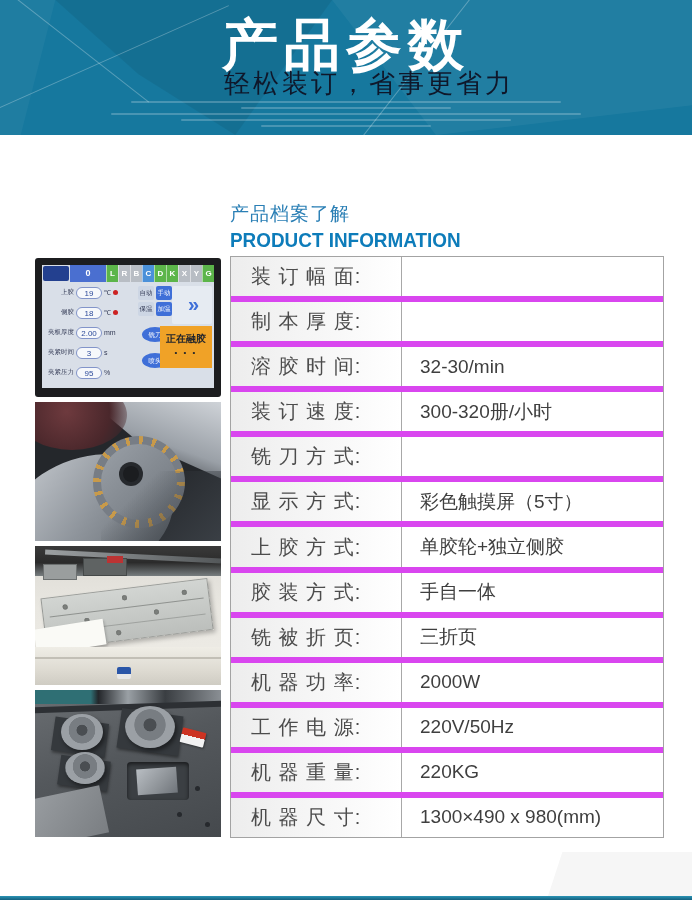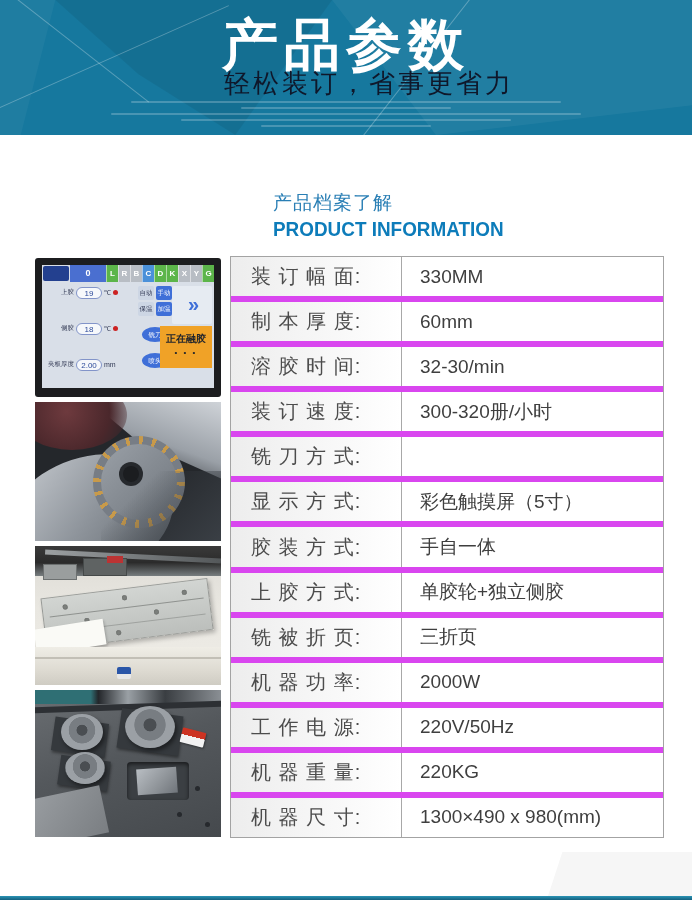--- a/index.html
+++ b/index.html
@@ -16,21 +16,21 @@
   .bline { position:absolute; background:rgba(255,255,255,0.28); height:1px; }
   .bline1 { width:260px; left:-20px; top:58px; transform:rotate(-24deg); }
   .bline2 { width:200px; left:-30px; top:40px; transform:rotate(38deg); }
   .bline3 { width:300px; right:120px; top:60px; transform:rotate(-52deg); }
   .banner-title { position:absolute; left:0; top:8px; width:100%; text-align:center; color:#ffffff; font-size:56px; font-weight:bold; letter-spacing:6px; }
   .banner-sub { position:absolute; left:0; top:66px; width:100%; text-align:center; color:#0f172a; font-size:26px; letter-spacing:3px;padding-left:46px; }
   .fineprint { position:absolute; left:0; top:101px; width:100%; display:flex; flex-direction:column; align-items:center; gap:4px; }
   .fp-line { height:2px; background:rgba(255,255,255,0.22); border-radius:1px; }
 
   
-  .sec-head { position:absolute; left:230px; top:190px;margin-left:43px; }
+  .sec-head { position:absolute; left:230px; top:201px; }
   .sec-cn { font-size:19px; color:#2a7fb5; letter-spacing:1px; }
   .sec-en { font-size:21px; font-weight:bold; color:#0d7cba; letter-spacing:0px; transform:scaleX(0.9); transform-origin:left; margin-top:1px; white-space:nowrap; }
 
   
   .spec-table { position:absolute; left:230px; top:256px; width:434px; height:582px; border:1px solid #a3a3a3; display:flex; flex-direction:column; background:#ffffff; }
   .spec-row { flex:1; display:flex; border-bottom:6px solid #d946ef; }
   .spec-row:last-child { border-bottom:none; }
   .cell-label { width:171px; border-right:1px solid #a8a8a8; display:flex; align-items:center; padding-left:20px; background:linear-gradient(90deg,#ededed 0%,#f7f7f7 55%,#ffffff 100%); color:#4c4c4c; font-size:20px; letter-spacing:1px; white-space:nowrap; }
   .cell-value { flex:1; display:flex; align-items:center; padding-left:18px; color:#3f3f3f; font-size:19px; white-space:nowrap; }
 
@@ -38,21 +38,21 @@
   .photos { position:absolute; left:35px; top:258px; width:186px; }
   .photo { position:relative; width:186px; margin-bottom:5px; overflow:hidden; }
 
   
   .photo-screen { height:139px; background:#1c1d1f; border-radius:3px; padding:7px 7px 9px 7px; }
   .screen-inner { position:relative; width:100%; height:100%; background:#d9dfe8; overflow:hidden; font-size:7px; }
   .scr-top { position:absolute; left:0; top:0; width:100%; height:17px; display:flex; }
   .scr-home { width:26px; height:15px; margin:1px; background:#23408f; border-radius:2px; }
   .scr-zero { flex:1; background:#4a6fd0; color:#ffffff; text-align:center; line-height:17px; font-size:9px; font-weight:bold; }
   .scr-letter { width:12px; text-align:center; line-height:17px; color:#ffffff; font-size:8px; font-weight:bold; border-left:1px solid rgba(255,255,255,0.5); }
-  .scr-left { position:absolute; left:2px; top:19px; width:92px; display:flex; flex-direction:column; gap:19px; }
+  .scr-left { position:absolute; left:2px; top:19px; width:92px; display:flex; flex-direction:column; gap:3px; }
   .scr-field { display:flex; align-items:center; gap:2px; height:17px; }
   .scr-flabel { color:#333a55; font-size:6.5px; white-space:nowrap; width:30px; text-align:right; }
   .scr-pill { min-width:26px; padding:0 3px; height:12px; line-height:12px; text-align:center; background:#f6f8fb; border:1px solid #8294c9; border-radius:7px; color:#2c4a9a; font-size:8px; }
   .scr-unit { color:#333a55; font-size:7px; }
   .scr-dot { width:5px; height:5px; border-radius:50%; background:#cc2222; }
   .scr-mid { position:absolute; left:96px; top:21px; width:36px; display:flex; flex-wrap:wrap; gap:2px; }
   .scr-mode { width:16px; height:14px; line-height:14px; text-align:center; font-size:6.5px; background:#cdd6e4; color:#333a55; border-radius:2px; }
   .scr-mode.active { background:#3f6fd8; color:#ffffff; }
   .scr-round { position:absolute; width:26px; height:15px; border-radius:50%; background:#3f6fd8; color:#ffffff; font-size:6.5px; text-align:center; line-height:15px; }
   .scr-round1 { left:100px; top:62px; }
@@ -246,48 +246,46 @@
       <div class="deck-wedge"></div>
       <div class="deck-hole" style="left:160px;top:96px"></div>
       <div class="deck-hole" style="left:142px;top:122px"></div>
       <div class="deck-hole" style="left:170px;top:132px"></div>
     </div>
   </aside>
 
   <section class="spec-table">
     <div class="spec-row">
       <div class="cell-label">装 订 幅 面:</div>
-      <div class="cell-value">330MM</div>
     </div>
     <div class="spec-row">
       <div class="cell-label">制 本 厚 度:</div>
-      <div class="cell-value">60mm</div>
     </div>
     <div class="spec-row">
       <div class="cell-label">溶 胶 时 间:</div>
       <div class="cell-value">32-30/min</div>
     </div>
     <div class="spec-row">
       <div class="cell-label">装 订 速 度:</div>
       <div class="cell-value">300-320册/小时</div>
     </div>
     <div class="spec-row">
       <div class="cell-label">铣 刀 方 式:</div>
     </div>
     <div class="spec-row">
       <div class="cell-label">显 示 方 式:</div>
       <div class="cell-value">彩色触摸屏（5寸）</div>
     </div>
     <div class="spec-row">
+      <div class="cell-label">上 胶 方 式:</div>
+      <div class="cell-value">单胶轮+独立侧胶</div>
+    </div>
+    <div class="spec-row">
       <div class="cell-label">胶 装 方 式:</div>
       <div class="cell-value">手自一体</div>
-    </div>
-    <div class="spec-row">
-      <div class="cell-label">上 胶 方 式:</div>
-      <div class="cell-value">单胶轮+独立侧胶</div>
     </div>
     <div class="spec-row">
       <div class="cell-label">铣 被 折 页:</div>
       <div class="cell-value">三折页</div>
     </div>
     <div class="spec-row">
       <div class="cell-label">机 器 功 率:</div>
       <div class="cell-value">2000W</div>
     </div>
     <div class="spec-row">

